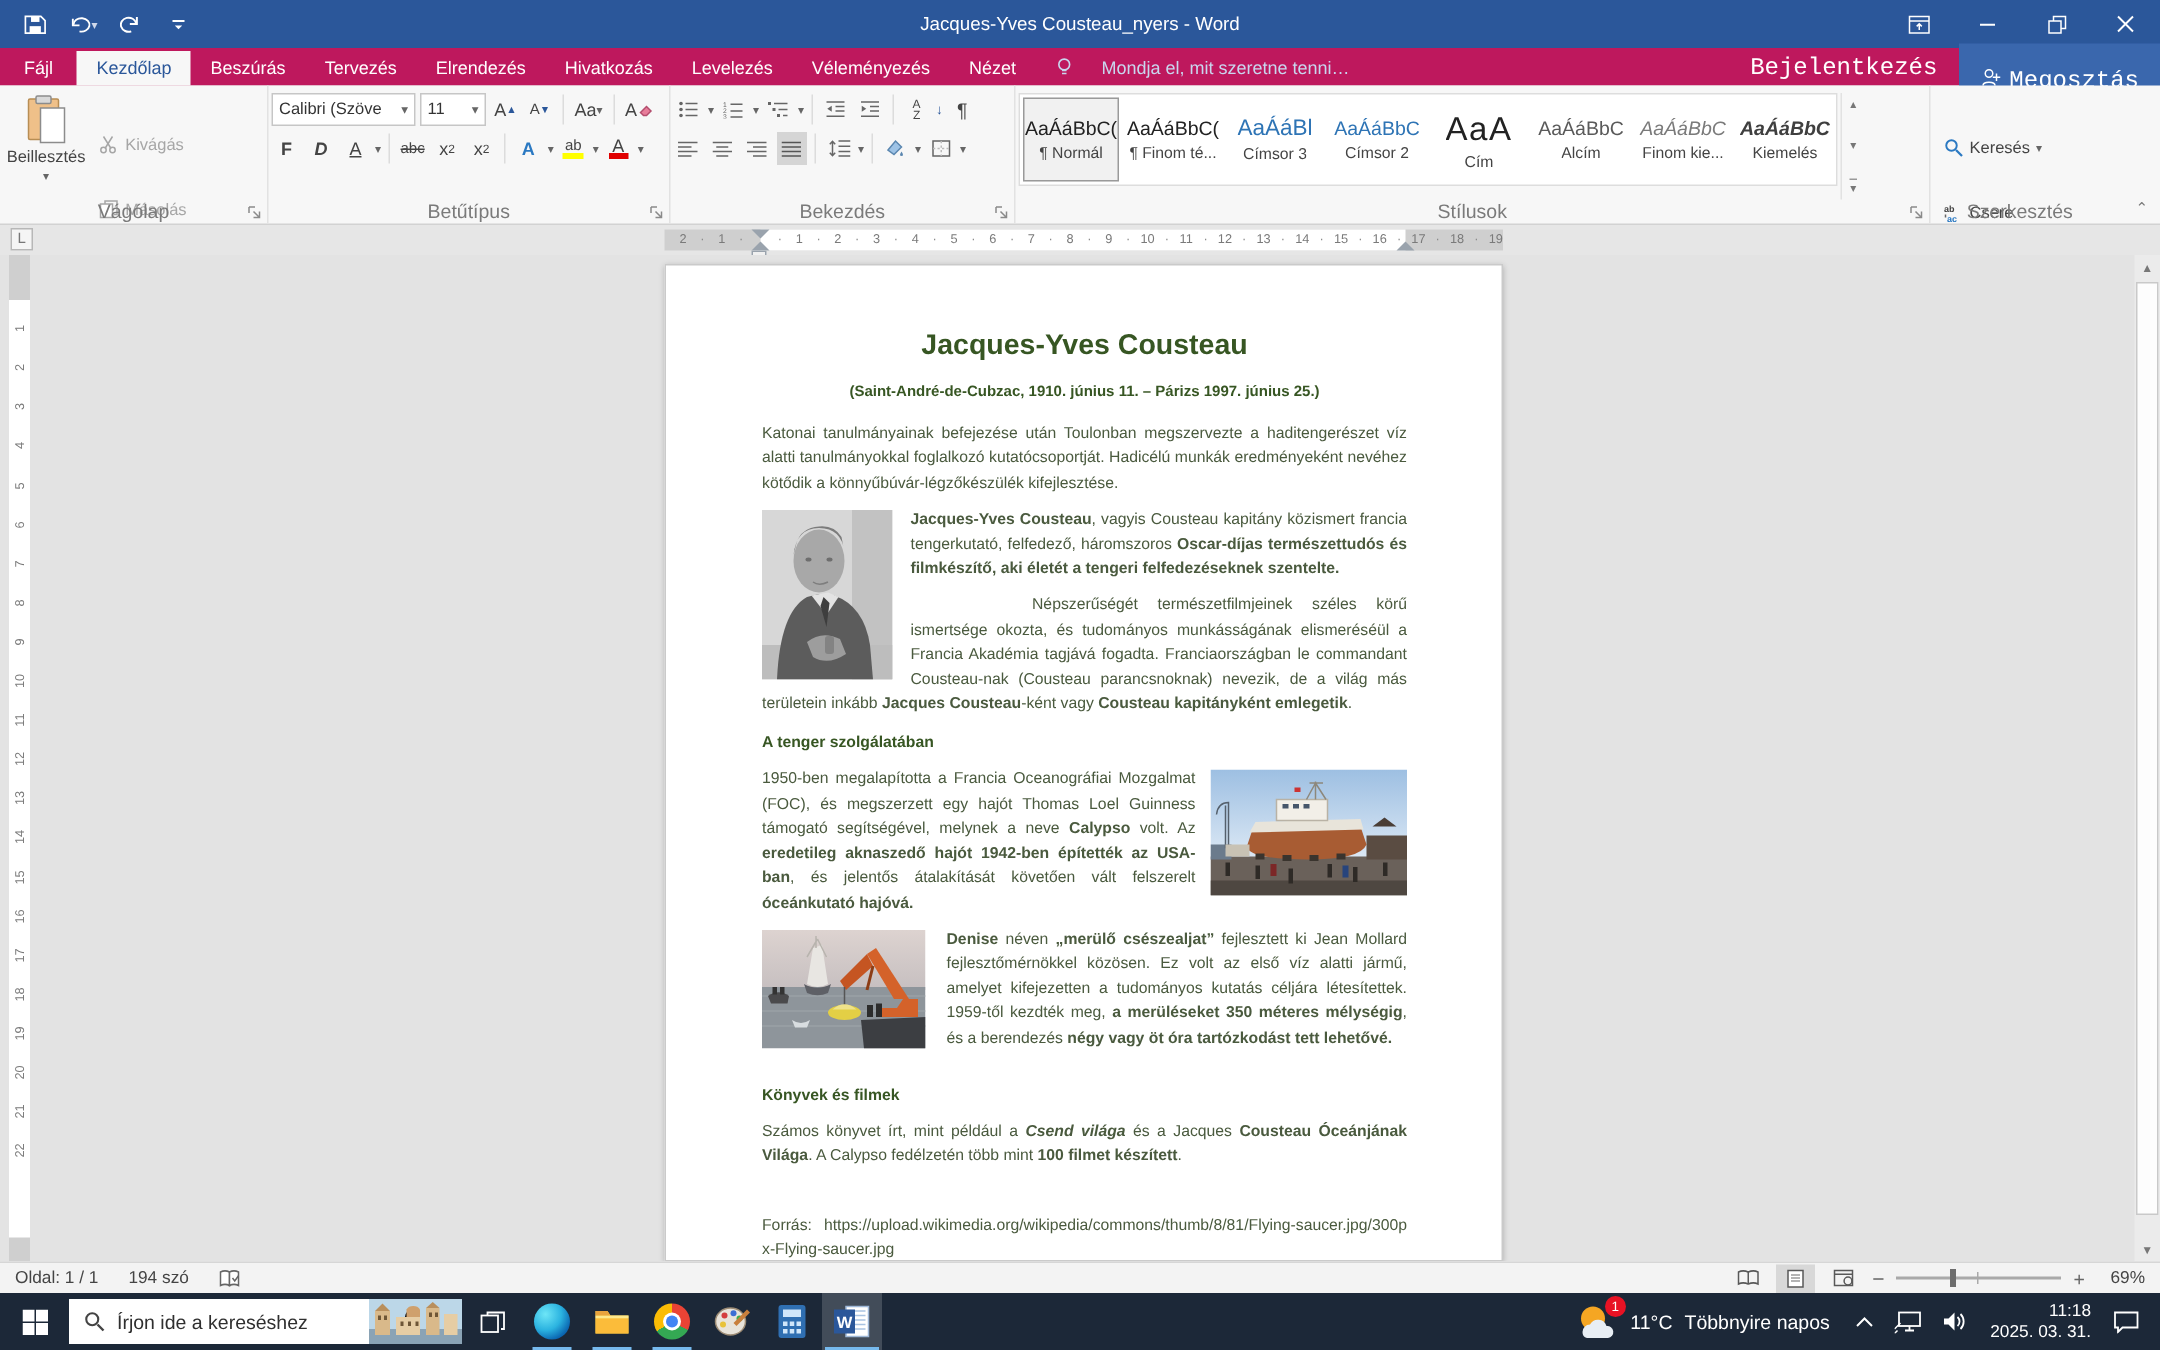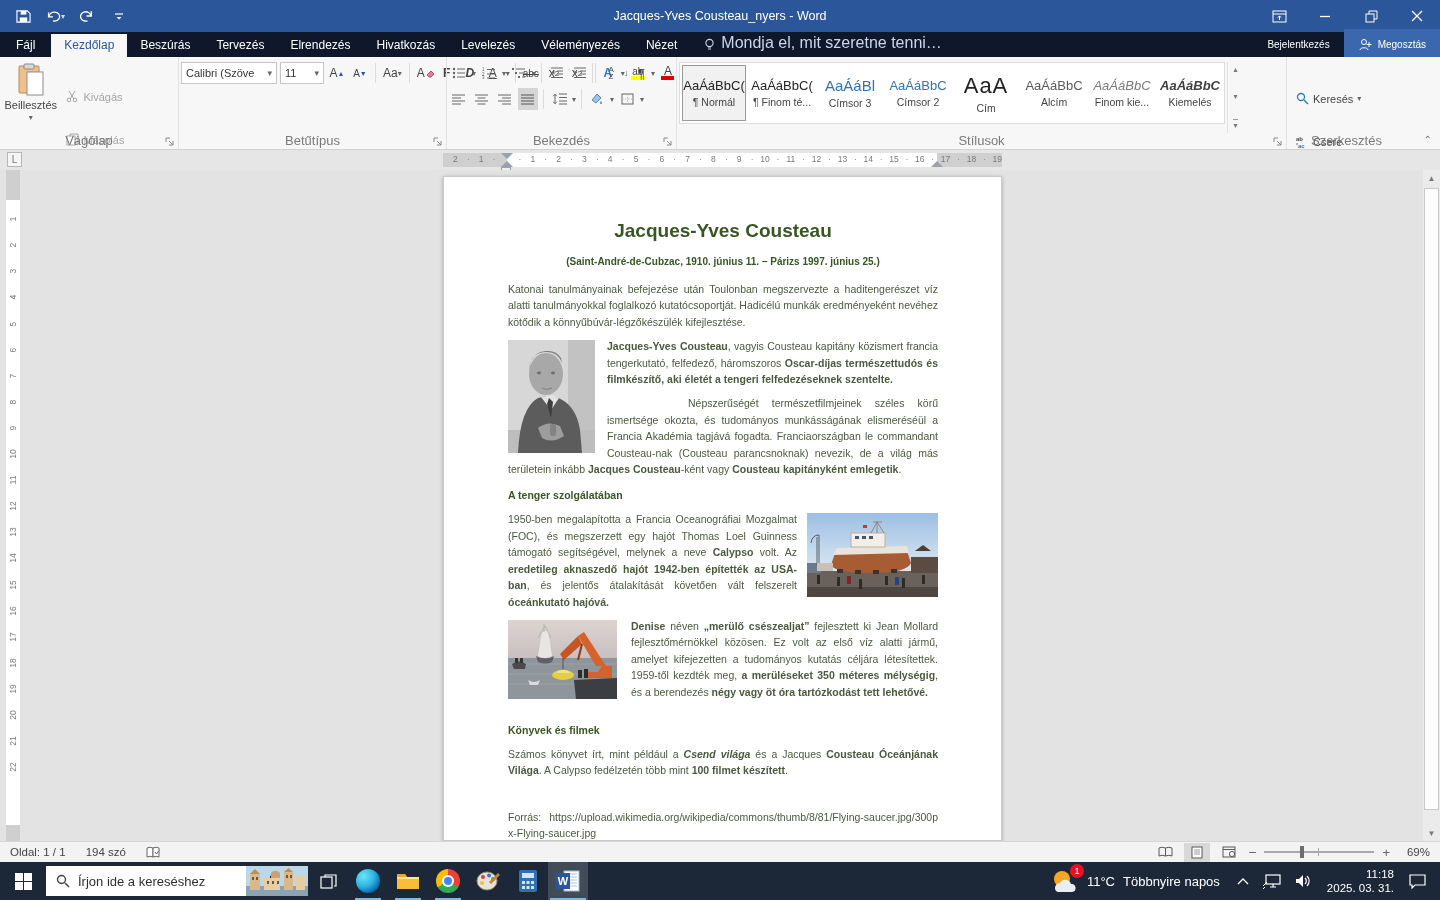--- a/index.html
+++ b/index.html
@@ -12,29 +12,29 @@
     display:flex; align-items:center; color:#fff; }
   .qat { display:flex; align-items:center; gap:6px; padding-left:10px; }
   .qat .qbtn { width:26px; height:22px; display:flex; align-items:center; justify-content:center; }
   .qat svg { display:block; }
   .tb-title { position:absolute; left:0; right:0; top:0; height:32px; display:flex; align-items:center;
     justify-content:center; font-size:12.5px; color:#fff; pointer-events:none; }
   .winbtns { position:absolute; right:0; top:0; height:32px; display:flex; }
   .winbtns .wbtn { width:46px; height:32px; display:flex; align-items:center; justify-content:center; font-size:13px; }
 
   
-  .tabrow { position:absolute; left:0; top:32px; width:1440px; height:25px; background:#0f172a;
+  .tabrow { position:absolute; left:0; top:32px; width:1440px; height:25px; background:#be185d;
     display:flex; align-items:flex-end; color:#fff; font-size:12px; }
   .tab { padding:4px 13px 5px; cursor:default; }
   .tab.file { font-size:12px; padding:4px 16px 5px; }
   .tab.active { background:#f7f7f7; color:#2b579a; }
-  .tellme { display:flex; align-items:flex-end; gap:6px; margin-left:14px; padding-bottom:5px; color:#c9d6ee; font-size:16px; }
-  .tabrow-right { margin-left:auto; display:flex; align-items:center; height:25px; font-size:10px; }
+  .tellme { display:flex; align-items:center; gap:19px; margin-left:14px; padding-bottom:5px; color:#c9d6ee; font-size:12px; }
+  .tabrow-right { margin-left:auto; display:flex; align-items:center; height:25px; font-size:16px;font-family:Liberation Mono, monospace; }
   .signin { padding:0 14px; }
-  .share { display:flex; align-items:center; gap:5px; background:#3a67ad; height:25px; padding:16px 14px; }
+  .share { display:flex; gap:5px; background:#3a67ad; height:25px; padding:16px 14px; }
 
   
   .ribbon { position:absolute; left:0; top:57px; width:1440px; height:93px; background:#f7f7f7;
     border-bottom:1px solid #d2d2d2; display:flex; color:#444; font-size:11px; }
   .rgroup { position:relative; height:92px; padding:3px 2px 14px; display:flex; }
   .rgroup + .rgroup { border-left:1px solid #e2e2e2; }
   .glabel { position:absolute; bottom:1px; left:0; right:0; text-align:center; font-size:13px; color:#7a7a7a; }
   .launcher { position:absolute; right:2px; bottom:1px; width:11px; height:11px; }
   .bigbtn { width:58px; display:flex; flex-direction:column; align-items:center; padding-top:3px; gap:2px; }
   .bigbtn .blabel { font-size:11px; color:#444; }
@@ -268,21 +268,21 @@
           <span>Formátummásoló</span>
         </div>
       </div>
       <span class="glabel">Vágólap</span>
       <svg class="launcher" viewBox="0 0 11 11">
           <path d="M1 1 v4 M1 1 h4" stroke="#8a8a8a" fill="none"></path>
           <path d="M4 4 l4 4 M8 4 v4 h-4" stroke="#8a8a8a" fill="none"></path>
         </svg>
     </div>
 
-    <div class="rgroup" style="width:268px; flex-direction:row">
+    <div class="rgroup" style="width:268px; flex-direction:column">
       <div class="frow">
         <span class="combo" style="width:96px">
             <span>Calibri (Szöve</span>
             <span class="car">▾</span>
           </span>
         <span class="combo" style="width:44px">
             <span>11</span>
             <span class="car">▾</span>
           </span>
         <span class="sbtn">A<span style="color:#2b579a;font-size:7px;vertical-align:top">▲</span></span>

